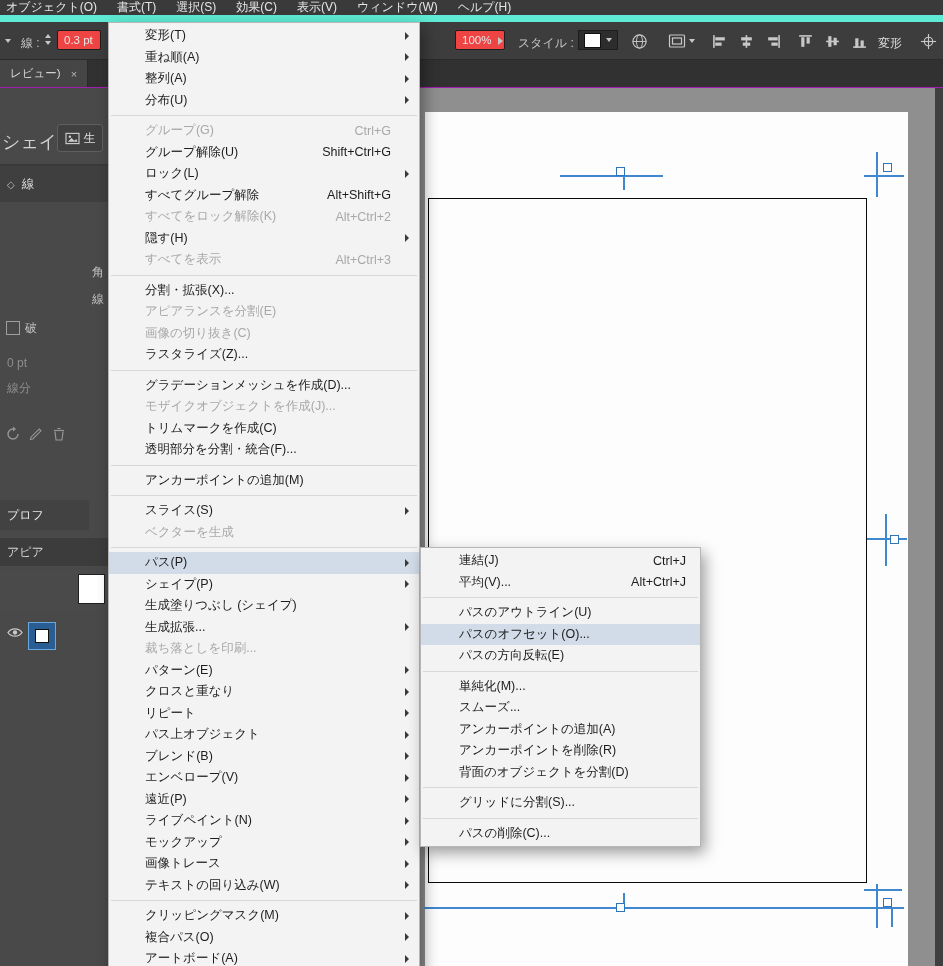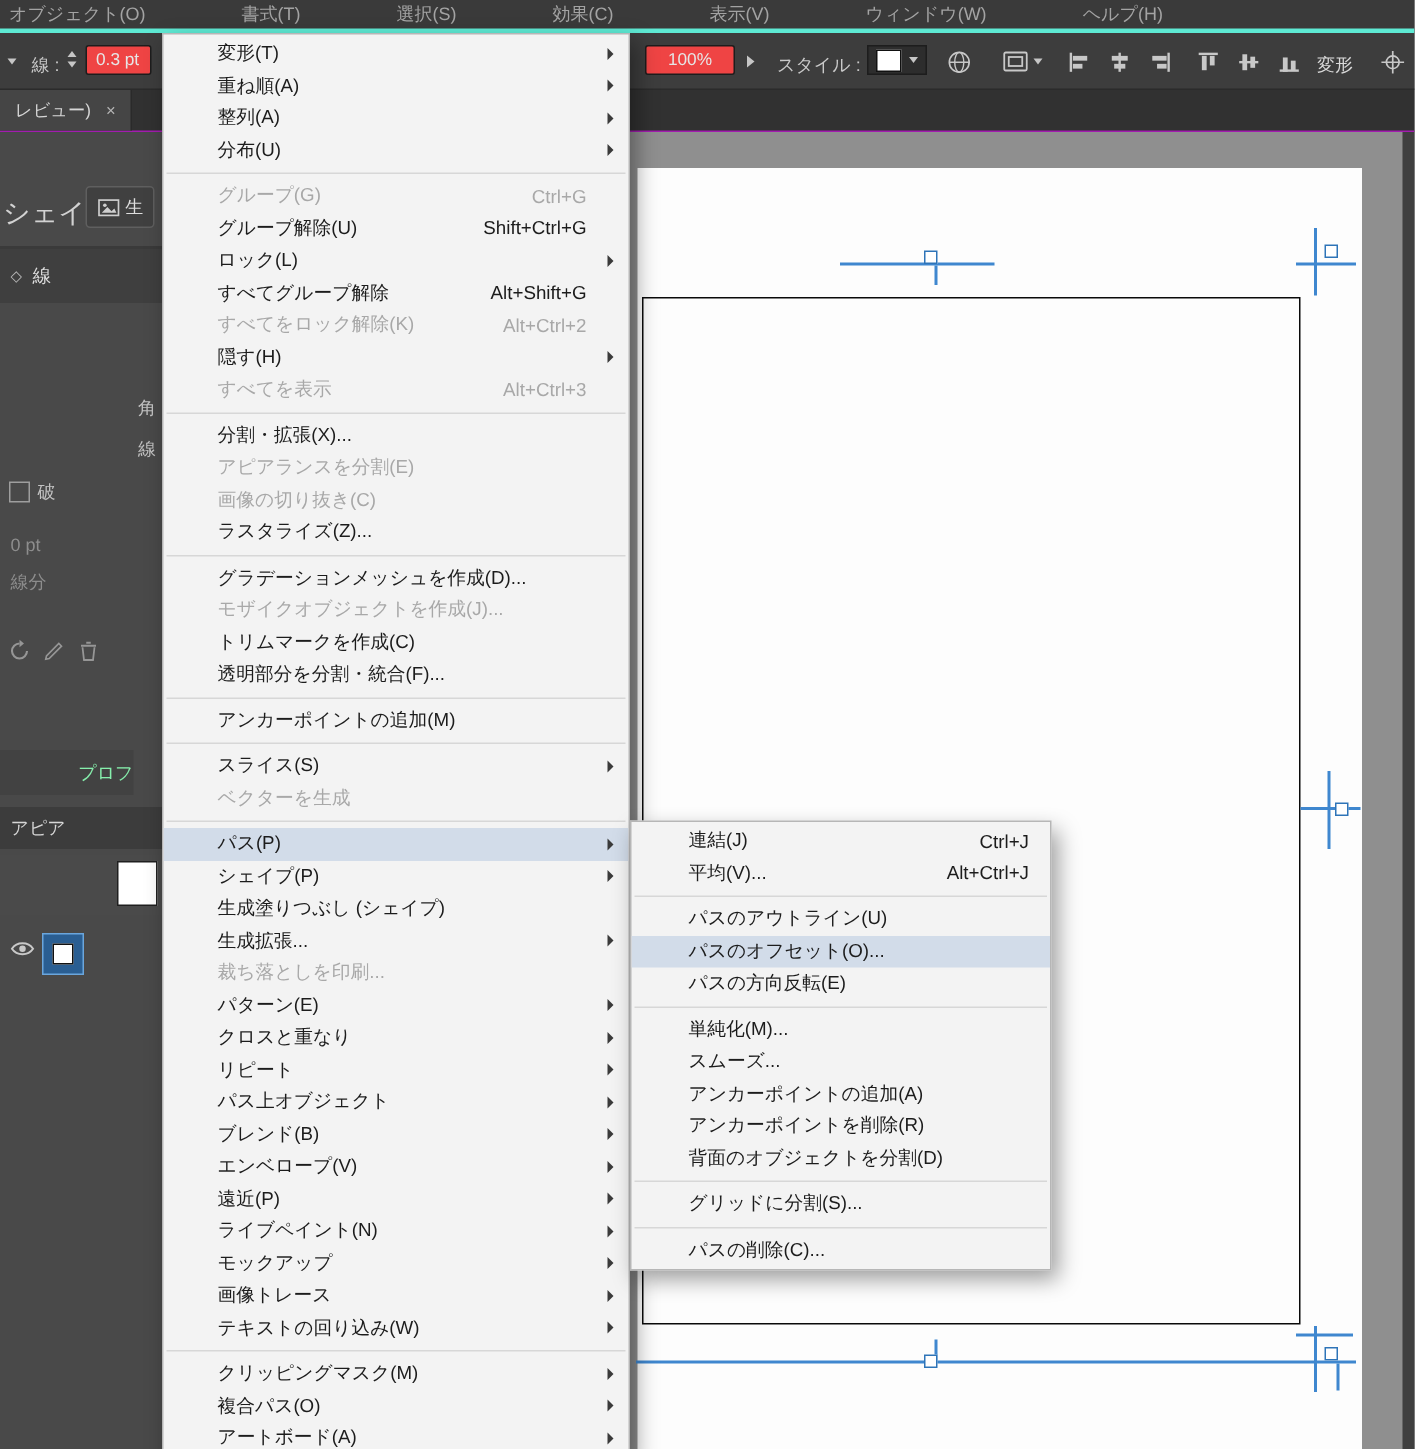--- a/index.html
+++ b/index.html
@@ -4,21 +4,21 @@
 <style>
   html,body{margin:0;padding:0;}
   body{
     width:943px;height:966px;position:relative;overflow:hidden;
     font-family:"Liberation Sans","DejaVu Sans",sans-serif;
     background:#8f8f8f;cursor:default;
     -webkit-font-smoothing:antialiased;
   }
   
   .menubar{position:absolute;top:0;left:0;right:0;height:22px;background:#3a3a3a;
-    display:flex;align-items:stretch;z-index:40;color:#a3a3a3;font-size:12px;border-bottom:3px solid #5eead4;box-sizing:border-box;gap:44px;}
+    display:flex;align-items:stretch;z-index:40;color:#e5e5e5;font-size:12px;border-bottom:7px solid #5eead4;box-sizing:border-box;}
   .mb-item{display:flex;align-items:center;padding:0 10px;white-space:nowrap;}
   .mb-item.first{padding-left:6px;}
   
   .controlbar{position:absolute;top:22px;left:0;right:0;height:38px;background:#3d3d3d;
     border-bottom:1px solid #2b2b2b;box-sizing:border-box;z-index:4;color:#c9c9c9;font-size:12px;}
   .controlbar > *{position:absolute;}
   .cb-label{top:13px;white-space:nowrap;}
   .cb-field{top:8px;height:20px;background:#ef4444;border:1px solid #1d1d1d;border-radius:2px;
     color:#e6e6e6;font-size:11.5px;line-height:18px;padding:0 6px;box-sizing:border-box;white-space:nowrap;}
   .cb-icon{top:10px;width:18px;height:18px;display:flex;align-items:center;justify-content:center;}
@@ -41,21 +41,21 @@
   .lp-generate{left:57px;top:36px;width:46px;height:28px;background:#404040;border:1px solid #5f5f5f;border-radius:3px;
     display:flex;align-items:center;justify-content:center;gap:4px;box-sizing:border-box;color:#dedede;font-size:12px;}
   .lp-divider{left:0;top:76px;width:108px;height:2px;background:#3a3a3a;}
   .lp-stroke-header{left:0;top:78px;width:108px;height:36px;background:#3f3f3f;display:flex;align-items:center;gap:7px;padding-left:7px;box-sizing:border-box;}
   .lp-stroke-header .diamond{color:#b9b9b9;font-size:10px;}
   .lp-stroke-header .title{color:#dcdcdc;font-size:12.5px;}
   .lp-frag{color:#c3c3c3;white-space:nowrap;}
   .lp-frag.dim{color:#8d8d8d;}
   .lp-check{left:6px;width:12px;height:12px;border:1px solid #9e9e9e;background:transparent;}
   .lp-iconbtn{width:19px;height:19px;display:flex;align-items:center;justify-content:center;}
-  .lp-profile{left:0;top:412px;width:89px;height:30px;background:#424242;display:flex;align-items:center;padding-left:7px;box-sizing:border-box;color:#86efac;justify-content:flex-end;}
+  .lp-profile{left:0;top:412px;width:89px;height:30px;background:#424242;display:flex;align-items:center;padding-left:7px;box-sizing:border-box;color:#e5e5e5;}
   .lp-appearance{left:0;top:450px;width:108px;height:28px;background:#3c3c3c;display:flex;align-items:center;padding-left:7px;box-sizing:border-box;color:#d6d6d6;}
   .lp-swatch-row{left:0;top:482px;width:108px;height:40px;background:#4a4a4a;}
   .lp-swatch{left:78px;top:486px;width:25px;height:28px;background:#ffffff;border:1px solid #1f1f1f;}
   .lp-eye{left:6px;top:538px;width:18px;height:14px;}
   .lp-selected-swatch{left:28px;top:534px;width:26px;height:26px;background:#2a5e92;border:1px solid #6aa6dd;display:flex;align-items:center;justify-content:center;}
   .lp-selected-swatch .inner{width:12px;height:12px;background:#fff;border:1px solid #111;}
   
   .canvas{position:absolute;left:108px;top:88px;width:827px;height:878px;background:#8f8f8f;z-index:1;overflow:hidden;}
   .canvas > *{position:absolute;}
   .artboard{left:317px;top:24px;width:483px;height:854px;background:#fdfdfd;}
@@ -94,21 +94,21 @@
 
 <div class="controlbar">
   <span class="tri-down" style="left:5px;top:17px;"></span>
   <span class="cb-label" style="left:21px;">線 :</span>
   <span class="stepper" style="left:45px;">
     <span class="tri-up-s"></span>
     <span class="tri-down-s"></span>
   </span>
   <span class="cb-field" style="left:57px;width:44px;">0.3 pt</span>
 
-  <span class="cb-field" style="left:430px;width:60px;text-align:center;">100%</span>
+  <span class="cb-field" style="left:455px;width:50px;">100%</span>
   <span class="tri-right" style="left:498px;top:15px;"></span>
   <span class="cb-label" style="left:518px;">スタイル :</span>
   <span class="swatch-box" style="left:578px;">
     <span class="swatch-white"></span>
     <span class="tri-down"></span>
   </span>
   <span class="cb-icon" style="left:630px;">
     <svg width="17" height="17" viewBox="0 0 18 18">
         <circle cx="9" cy="9" r="7" fill="none" stroke="#c8c8c8" stroke-width="1.2"></circle>
         <ellipse cx="9" cy="9" rx="3.2" ry="7" fill="none" stroke="#c8c8c8" stroke-width="1"></ellipse>

